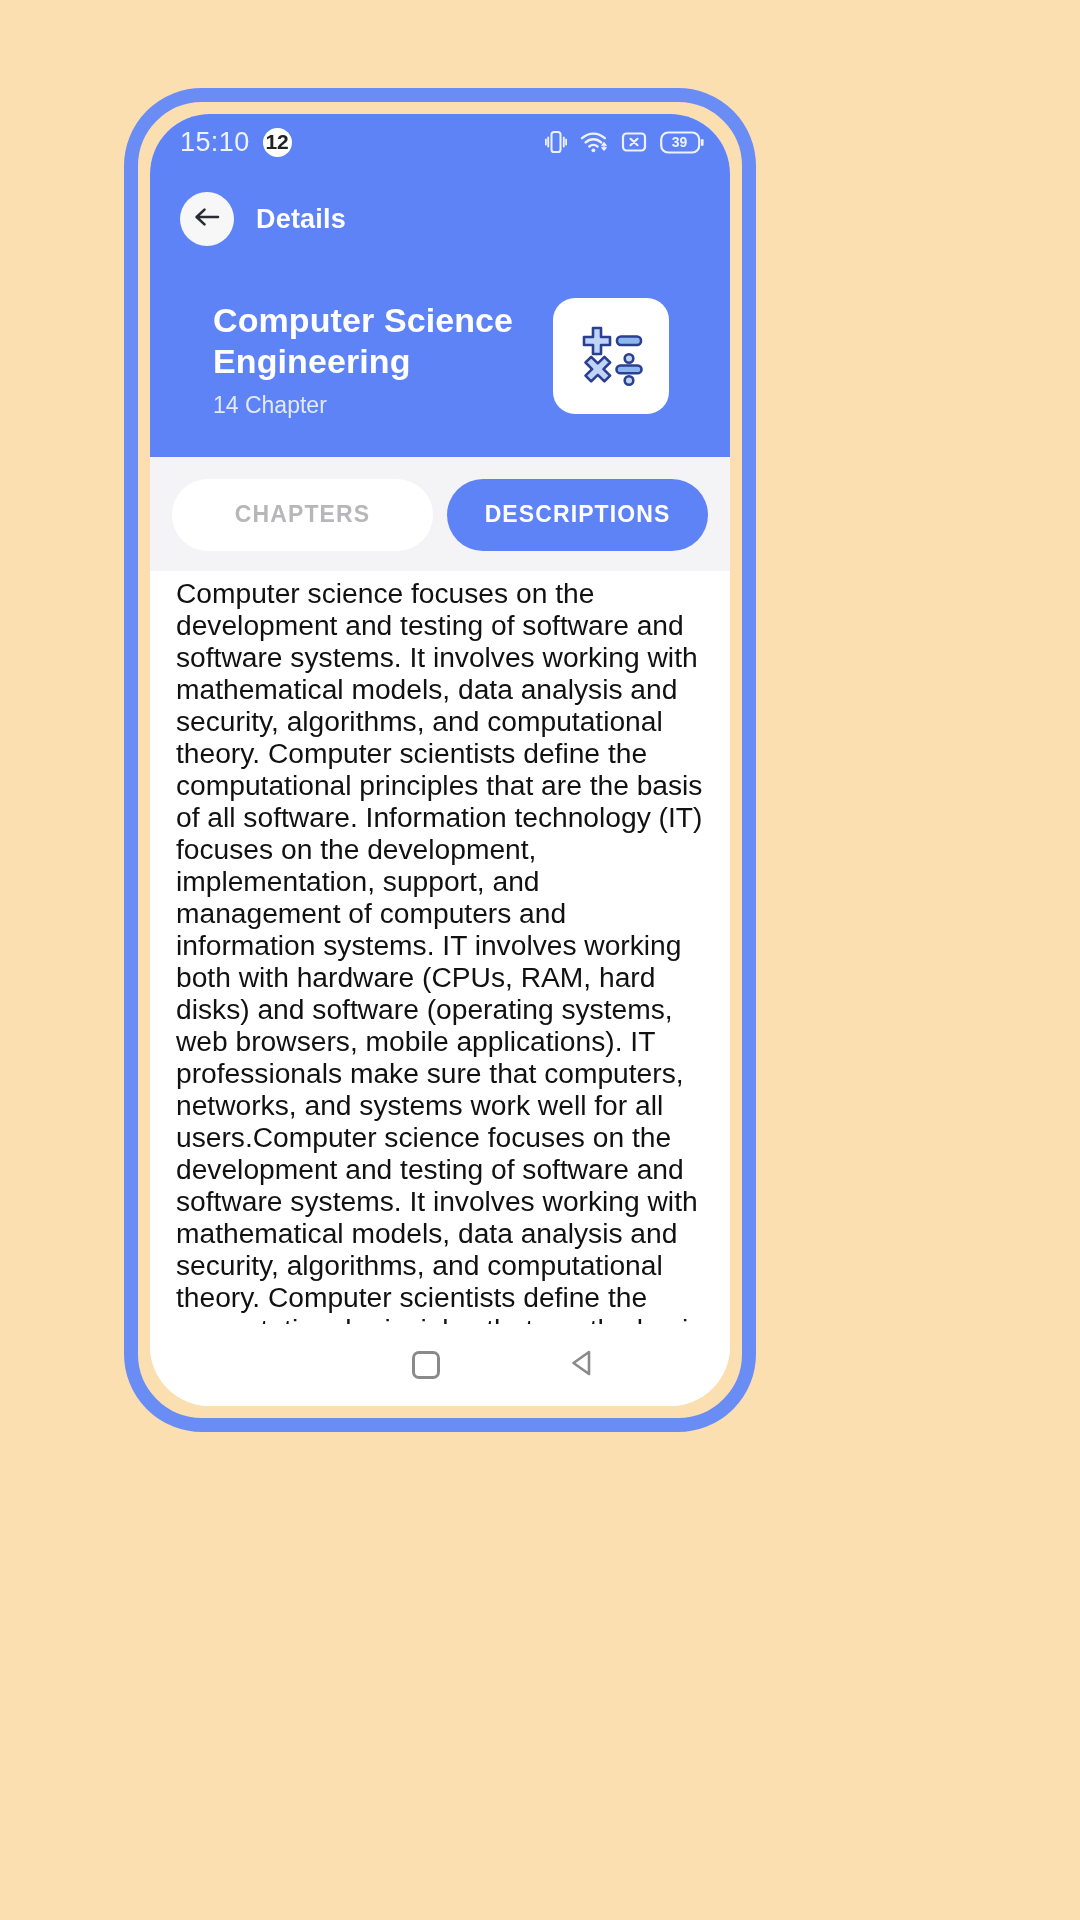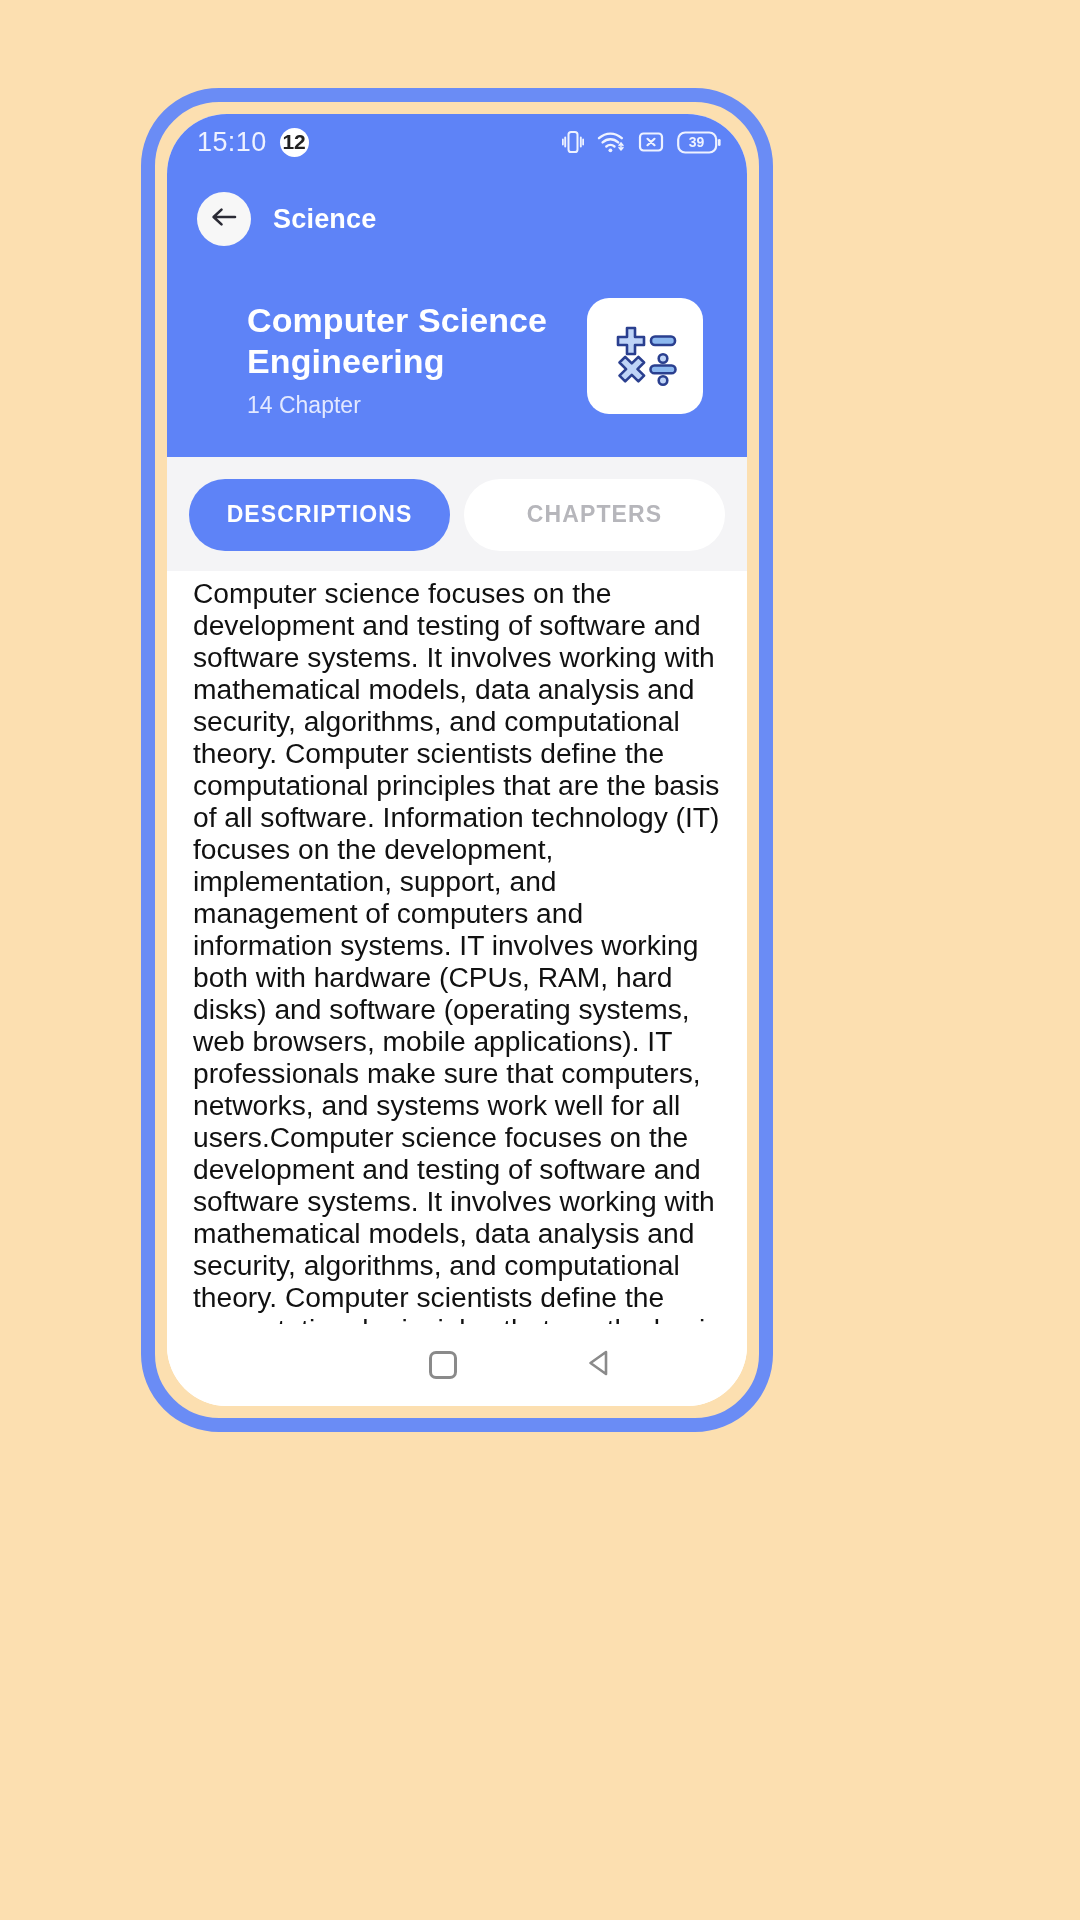--- a/index.html
+++ b/index.html
@@ -12,21 +12,21 @@
 
   body {
     background: #fcdfb0;
     font-family: "Liberation Sans", sans-serif;
     position: relative;
   }
 
   
   #phone-frame {
     position: absolute;
-    left: 141px;
+    left: 124px;
     top: 88px;
     width: 632px;
     height: 1344px;
     border: 14px solid #6a8cf5;
     border-radius: 78px;
     background: #fcdfb0;
     padding: 12px;
   }
 
   #phone-screen {
@@ -112,22 +112,22 @@
     color: #ffffff;
     font-size: 27px;
     font-weight: bold;
     letter-spacing: .2px;
   }
 
   
   #hero {
     display: flex;
     align-items: flex-start;
-    justify-content: flex-end;
-    padding: 46px 44px 34px 30px;
+    justify-content: center;
+    padding: 46px 28px 34px 30px;
   }
   #hero-text { max-width: 340px; padding-top: 2px; }
   #course-title {
     color: #ffffff;
     font-size: 34px;
     font-weight: bold;
     line-height: 1.20;
     letter-spacing: .1px;
   }
   #course-subtitle {
@@ -251,21 +251,21 @@
       </div>
 
       <div id="app-bar">
         <div id="back-button">
           <span>
             <svg width="26" height="20" viewBox="0 0 26 20">
               <path d="M24 10H3M10.5 2.6L2.6 10l7.9 7.4" fill="none" stroke="#2b2b35" stroke-width="2.6" stroke-linecap="round" stroke-linejoin="round"></path>
             </svg>
           </span>
         </div>
-        <span id="app-bar-title">Science</span>
+        <span id="app-bar-title">Details</span>
       </div>
 
       <div id="hero">
         <div id="hero-text">
           <div id="course-title">Computer Science Engineering</div>
           <div id="course-subtitle">14 Chapter</div>
         </div>
         <div id="course-icon-card">
           <span>
             <svg width="78" height="78" viewBox="0 0 78 78">
@@ -279,22 +279,22 @@
               <circle cx="57" cy="43.5" r="4.3" fill="#bfd4f7" stroke="#2a3f8f" stroke-width="2.6"></circle>
               <rect x="44.5" y="50.5" width="25" height="7.8" rx="3.9" fill="#8cb8ef" stroke="#2a3f8f" stroke-width="2.6"></rect>
               <circle cx="57" cy="65.5" r="4.3" fill="#bfd4f7" stroke="#2a3f8f" stroke-width="2.6"></circle>
             </svg>
           </span>
         </div>
       </div>
     </div>
 
     <div id="tab-strip">
+      <div class="tab inactive">CHAPTERS</div>
       <div class="tab active">DESCRIPTIONS</div>
-      <div class="tab inactive">CHAPTERS</div>
     </div>
 
     <div id="description-panel">
       <div id="description-text">Computer science focuses on the development and testing of software and software systems. It involves working with mathematical models, data analysis and security, algorithms, and computational theory. Computer scientists define the computational principles that are the basis of all software. Information technology (IT) focuses on the development, implementation, support, and management of computers and information systems. IT involves working both with hardware (CPUs, RAM, hard disks) and software (operating systems, web browsers, mobile applications). IT professionals make sure that computers, networks, and systems work well for all users.Computer science focuses on the development and testing of software and software systems. It involves working with mathematical models, data analysis and security, algorithms, and computational theory. Computer scientists define the computational principles that are the basis of all software. Information technology (IT) focuses on the development, implementation, support, and management of computers and information systems. IT involves</div>
     </div>
 
     <div id="nav-bar">
       <div class="nav-btn">
         <span>
           <span class="hamburger-line"></span>

